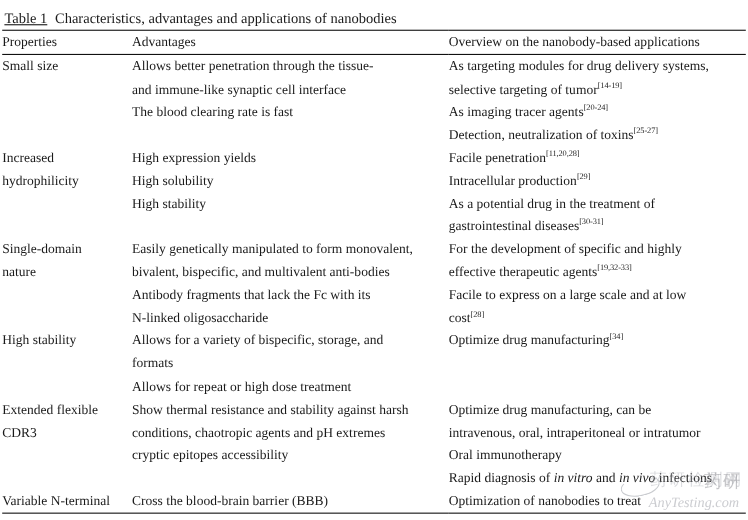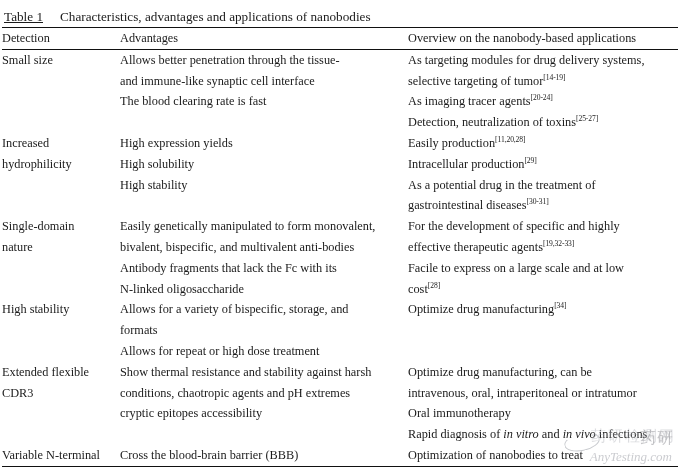--- a/index.html
+++ b/index.html
@@ -38,21 +38,21 @@
   .caption-cn .cn-num {
     margin-right: 13px;
   }
   .caption-en {
     font-size: 13.2px;
     line-height: 20px;
     white-space: nowrap;
     margin-top: 1px;
   }
   .caption-en .en-num {
-    margin-right: 17px;
+    margin-right: 7px;
     text-decoration: underline;
   }
 
   
   .tbl-wrap {
     position: relative;
     margin: 0 2px;
   }
   table.tbl {
     border-collapse: collapse;
@@ -160,21 +160,21 @@
 
   <div class="tbl-wrap">
     <table class="tbl">
       <colgroup>
         <col class="col1">
           <col class="col2">
           <col class="col3">
       </colgroup>
       <thead>
         <tr class="rule-top rule-mid">
-          <th class="col1">Detection</th>
+          <th class="col1">Properties</th>
           <th class="col2">Advantages</th>
           <th class="col3">Overview on the nanobody-based applications</th>
         </tr>
       </thead>
       <tbody id="tbody">
           <tr>
             <td class="col1">
               <div class="cell-line">Small size</div>
             </td>
             <td class="col2">
@@ -193,21 +193,21 @@
             <td class="col1">
               <div class="cell-line">Increased</div>
               <div class="cell-line">hydrophilicity</div>
             </td>
             <td class="col2">
               <div class="cell-line">High expression yields</div>
               <div class="cell-line">High solubility</div>
               <div class="cell-line">High stability</div>
             </td>
             <td class="col3">
-              <div class="cell-line"><span>Easily production</span><sup class="ref">[11,20,28]</sup></div>
+              <div class="cell-line"><span>Facile penetration</span><sup class="ref">[11,20,28]</sup></div>
               <div class="cell-line"><span>Intracellular production</span><sup class="ref">[29]</sup></div>
               <div class="cell-line"><span>As a potential drug in the treatment of</span></div>
               <div class="cell-line"><span>gastrointestinal diseases</span><sup class="ref">[30-31]</sup></div>
             </td>
           </tr>
           <tr>
             <td class="col1">
               <div class="cell-line">Single-domain</div>
               <div class="cell-line">nature</div>
             </td>

